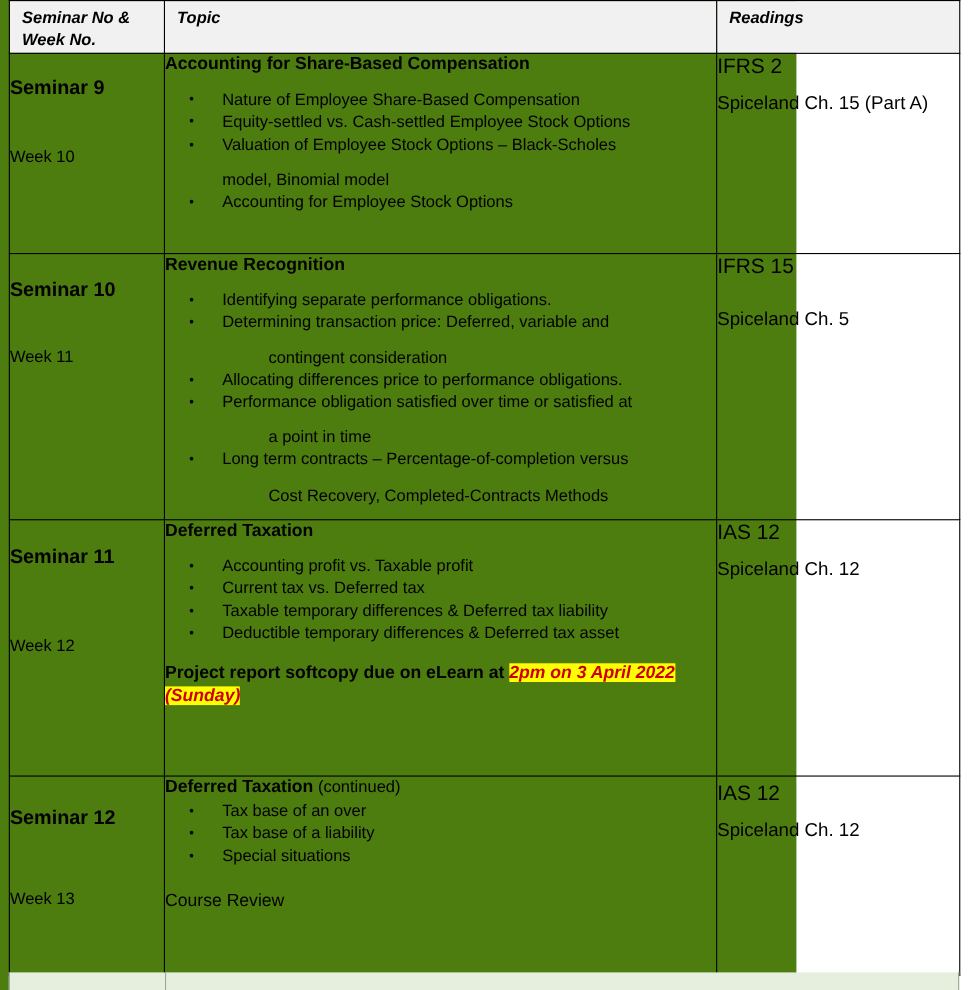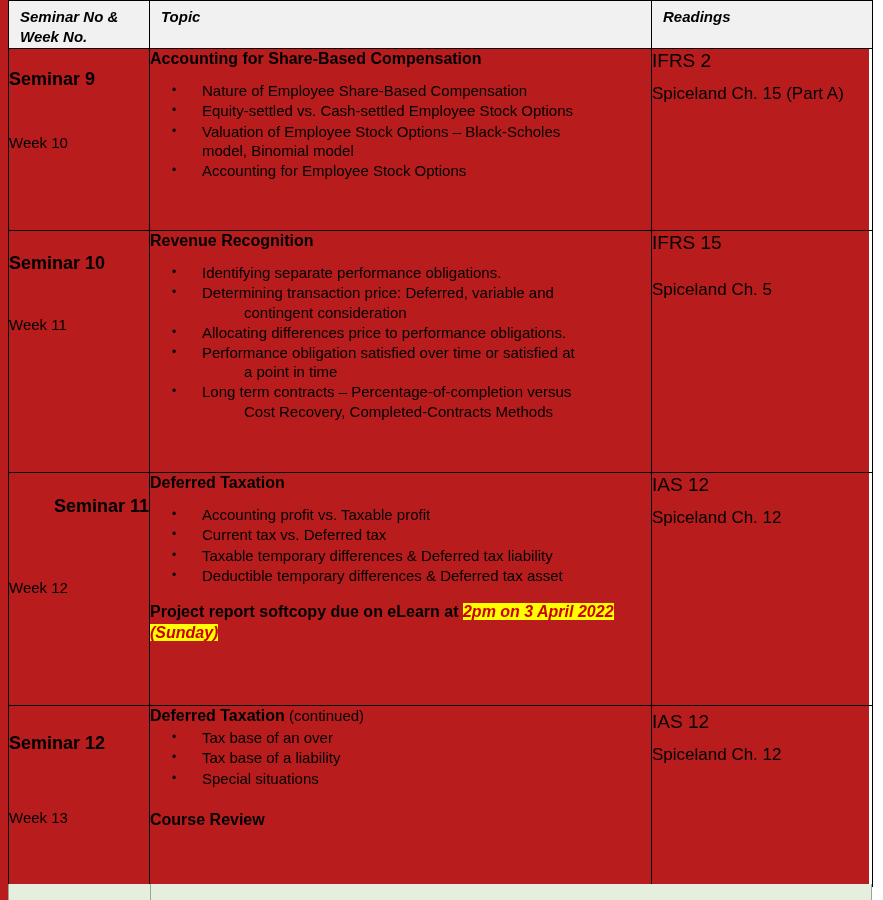--- a/index.html
+++ b/index.html
@@ -10,23 +10,23 @@
   }
   body {
     width: 883px;
     height: 900px;
     font-family: "Liberation Sans", sans-serif;
     color: #000000;
     overflow: hidden;
   }
   .page {
     position: relative;
-    width: 869px;
+    width: 724px;
     height: 900px;
-    background: #b91c1c;
+    background: #4d7c0f;
   }
 
   
   .schedule-table {
     position: absolute;
     left: 8px;
     top: 0px;
     width: 864px;
     border-collapse: collapse;
     table-layout: fixed;
@@ -99,20 +99,21 @@
     font-size: 15px;
     line-height: 1.28;
     padding-left: 32px;
     margin: 0 0 1px 0;
     text-indent: 0;
   }
   ul.bullets li.hang { padding-left: 32px; }
   ul.bullets li.hang > .linecont {
     display: block;
     padding-left: 42px;
+    margin-top: 13px;
   }
   ul.bullets li::before {
     content: "\2022";
     position: absolute;
     left: 2px;
     top: 0;
     font-size: 12px;
     line-height: 1.55;
   }
   .note-block {
@@ -123,21 +124,21 @@
   }
   .hl {
     background: #ffff00;
     color: #cc0000;
     font-style: italic;
     font-weight: bold;
   }
   .course-review {
     margin-top: 22px;
     font-size: 16px;
-    font-weight: bold;
+    font-weight: normal;
     line-height: 1.3;
   }
 
   
   .read-cell {
     padding: 11px 6px 8px 11px;
   }
   .read-cell.snug { padding-top: 4px; }
   .read-small {
     font-size: 19px;
@@ -248,21 +249,21 @@
           </ul>
         </td>
         <td class="read-cell">
           <div class="read-small">IFRS 15</div>
           <div class="read-big gap-lg">Spiceland Ch. 5</div>
         </td>
       </tr>
 
       <tr style="height:233px;">
         <td class="sem-cell">
-          <div class="sem-no" style="margin-top:23px;text-align:right;">Seminar 11</div>
+          <div class="sem-no" style="margin-top:23px;">Seminar 11</div>
           <div class="sem-week" style="margin-top:62px;">Week 12</div>
         </td>
         <td class="topic-cell">
           <div class="topic-title">Deferred Taxation</div>
           <ul class="bullets">
             <li>Accounting profit vs. Taxable profit</li>
             <li>Current tax vs. Deferred tax</li>
             <li>Taxable temporary differences &amp; Deferred tax liability</li>
             <li>Deductible temporary differences &amp; Deferred tax asset</li>
           </ul>

